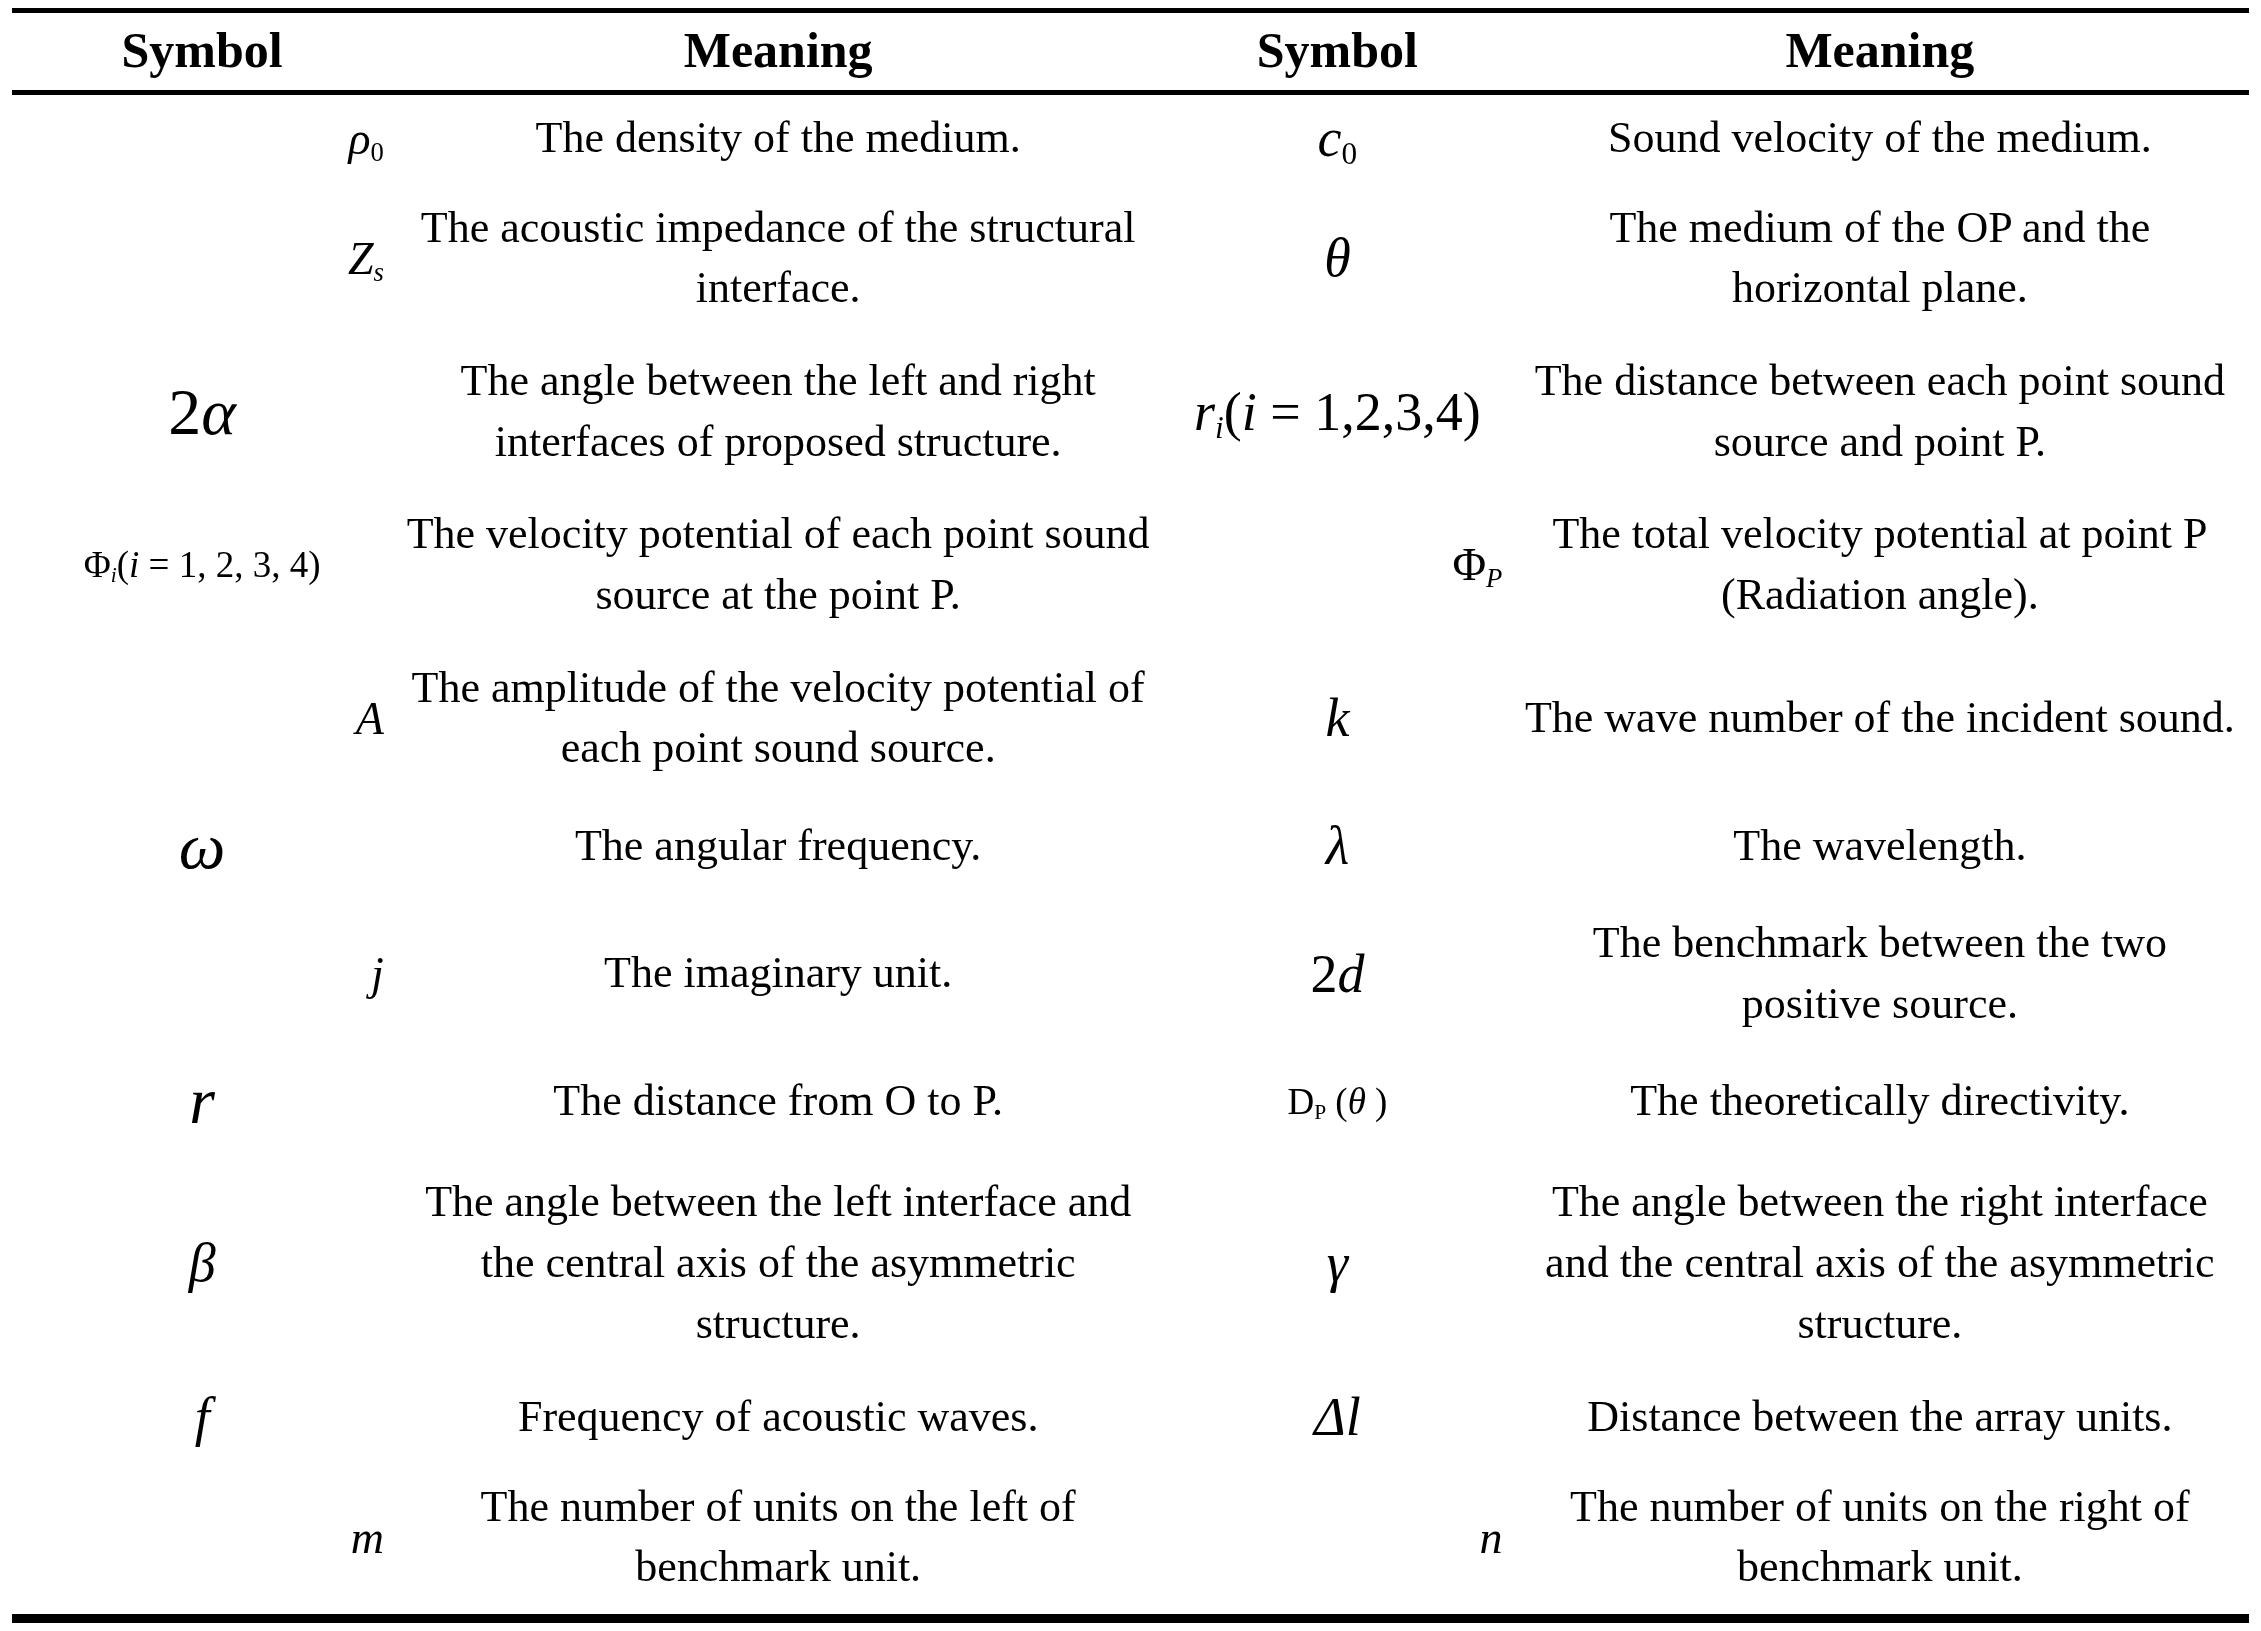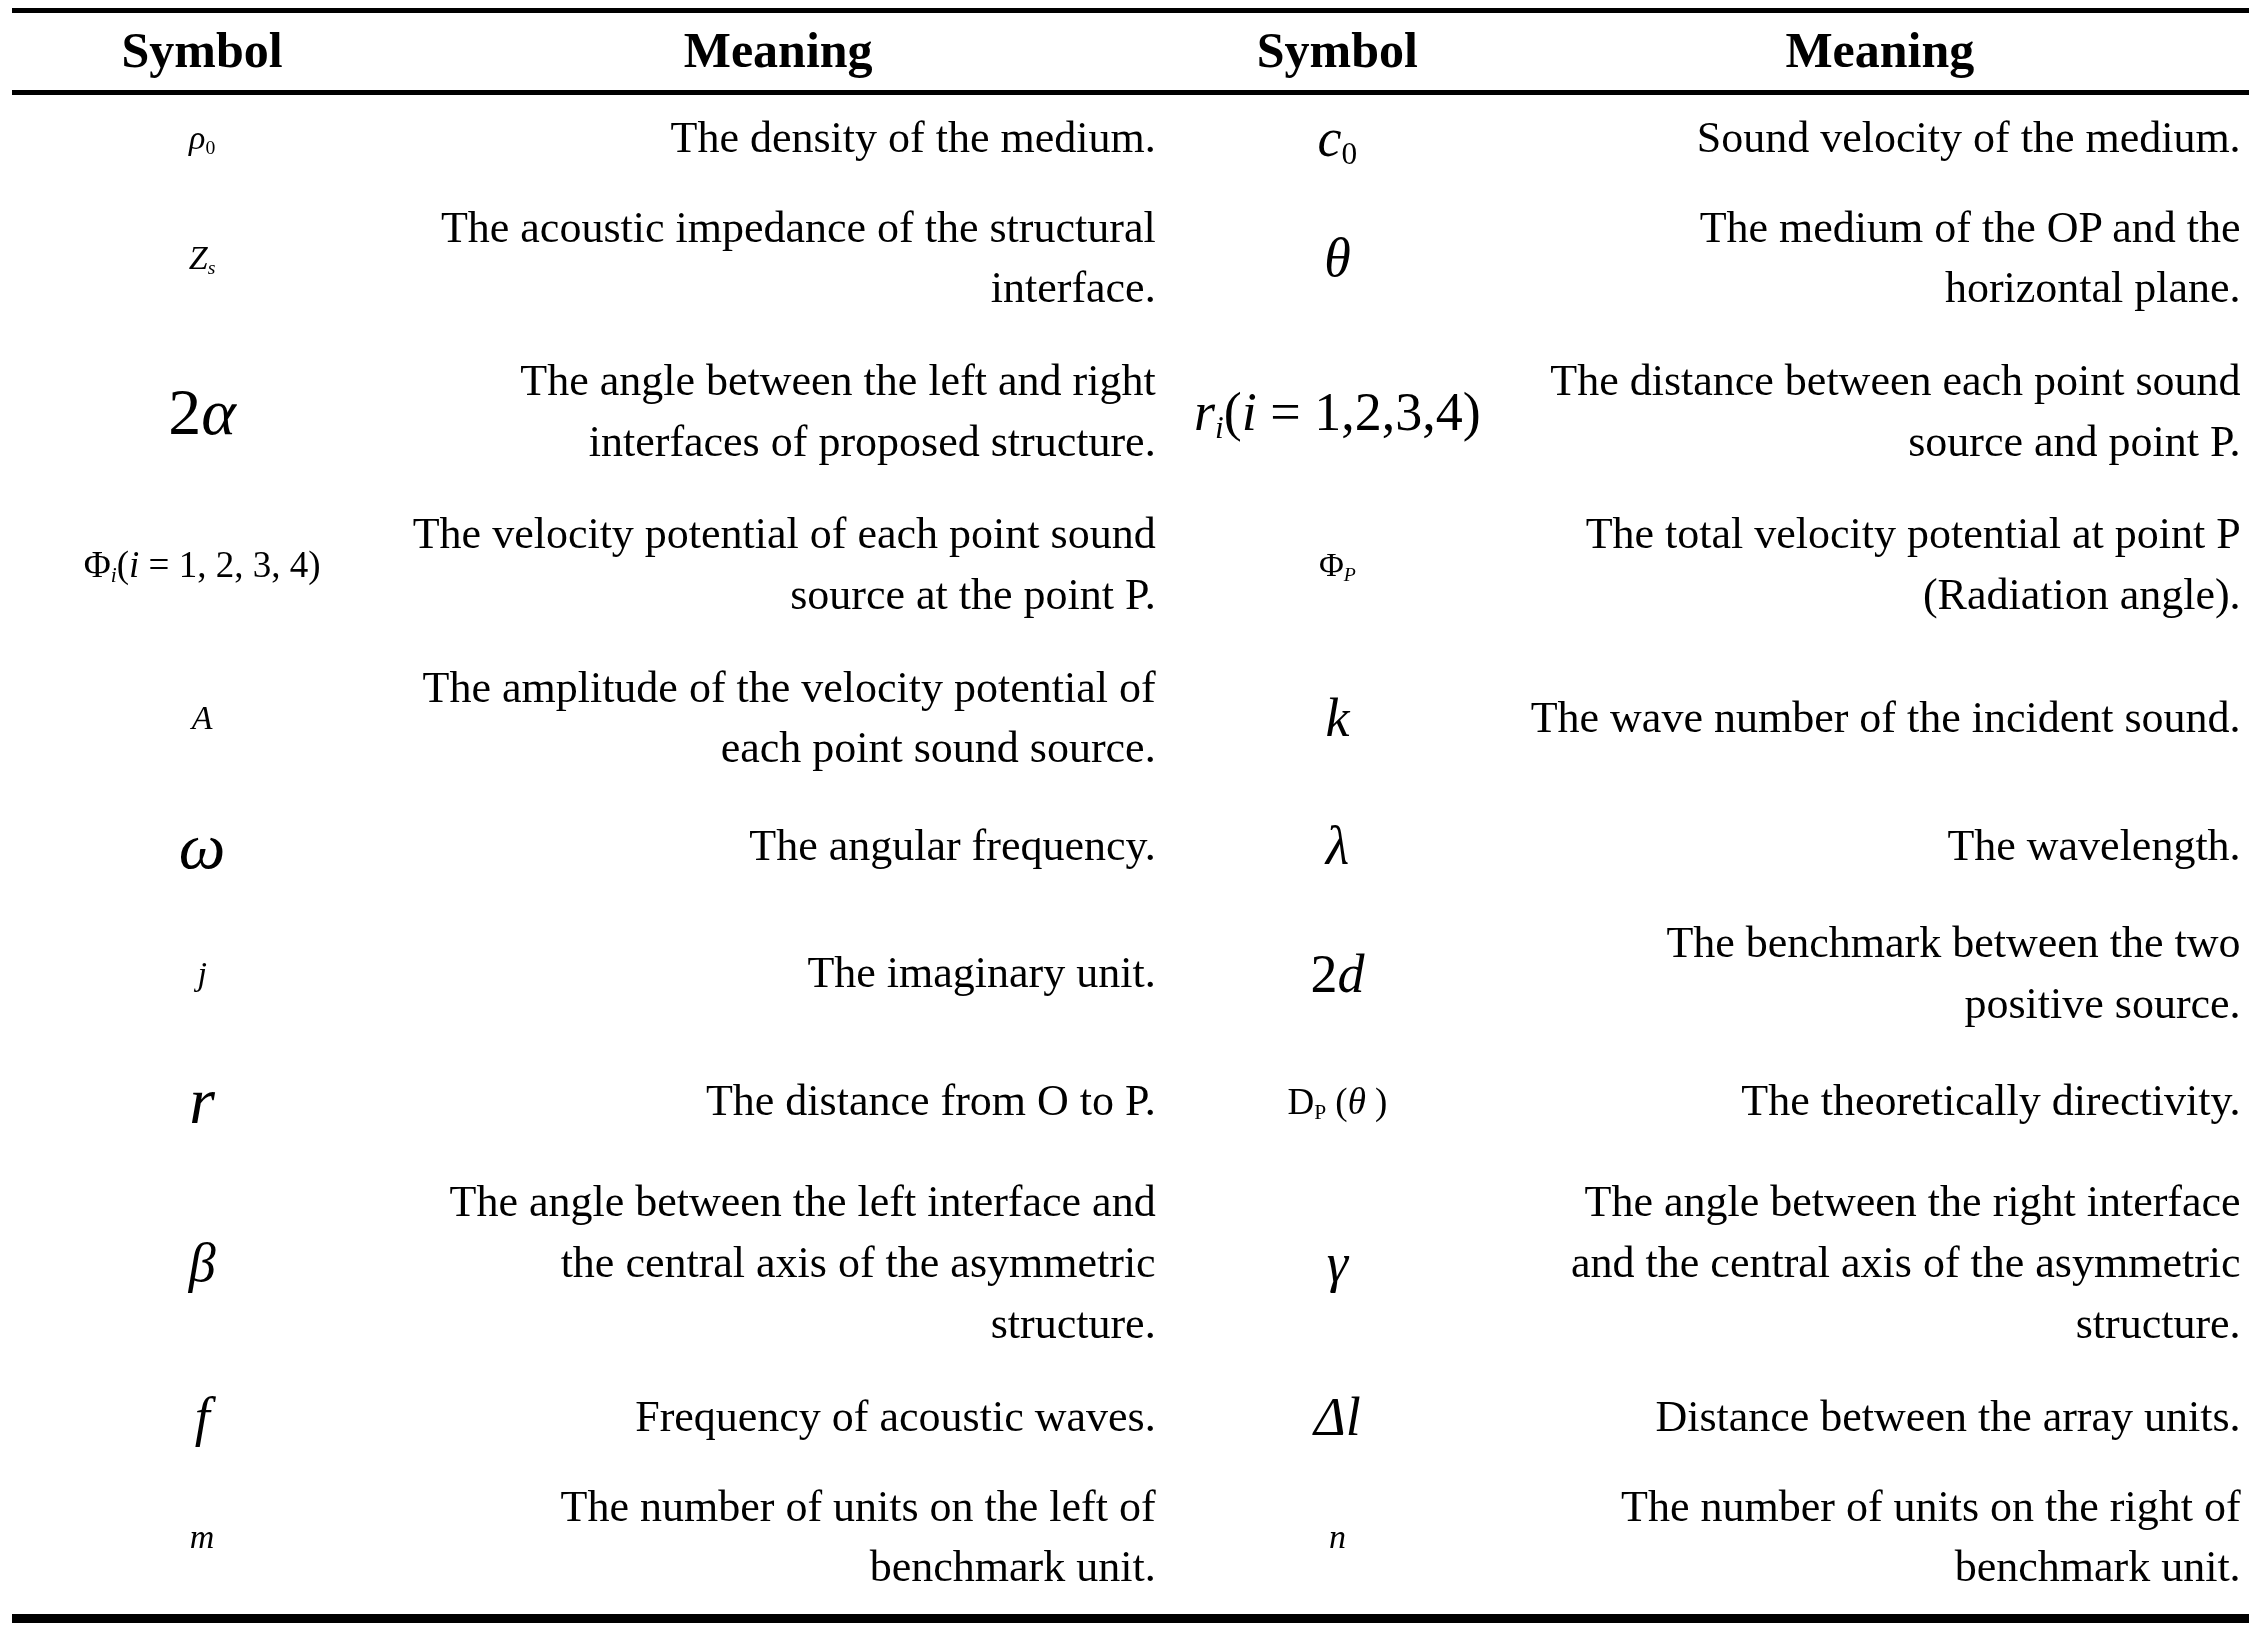--- a/index.html
+++ b/index.html
@@ -35,34 +35,33 @@
   }
   td {
     text-align: center;
     vertical-align: middle;
     padding: 7.2px 8.4px;
     color: #000;
   }
   td.meaning {
     font-size: 44px;
     line-height: 1.38;
-    text-align: right;
   }
   td.sym {
     font-style: italic;
     white-space: nowrap;
   }
   td.sym .up { font-style: normal; }
   td.sym sub {
     font-size: 0.58em;
     line-height: 0;
     vertical-align: -0.25em;
   }
   td.sym.sm { font-size: 37px; }
-  td.sym.md { font-size: 34px; }
+  td.sym.md { font-size: 46px; text-align: right; }
   td.sym.lg { font-size: 54px; }
   td.sym.xl { font-size: 66px; }
 </style>
 </head>
 <body>
 
 <div class="page">
   <table class="symtable">
     <colgroup>
       <col style="width:17%">

